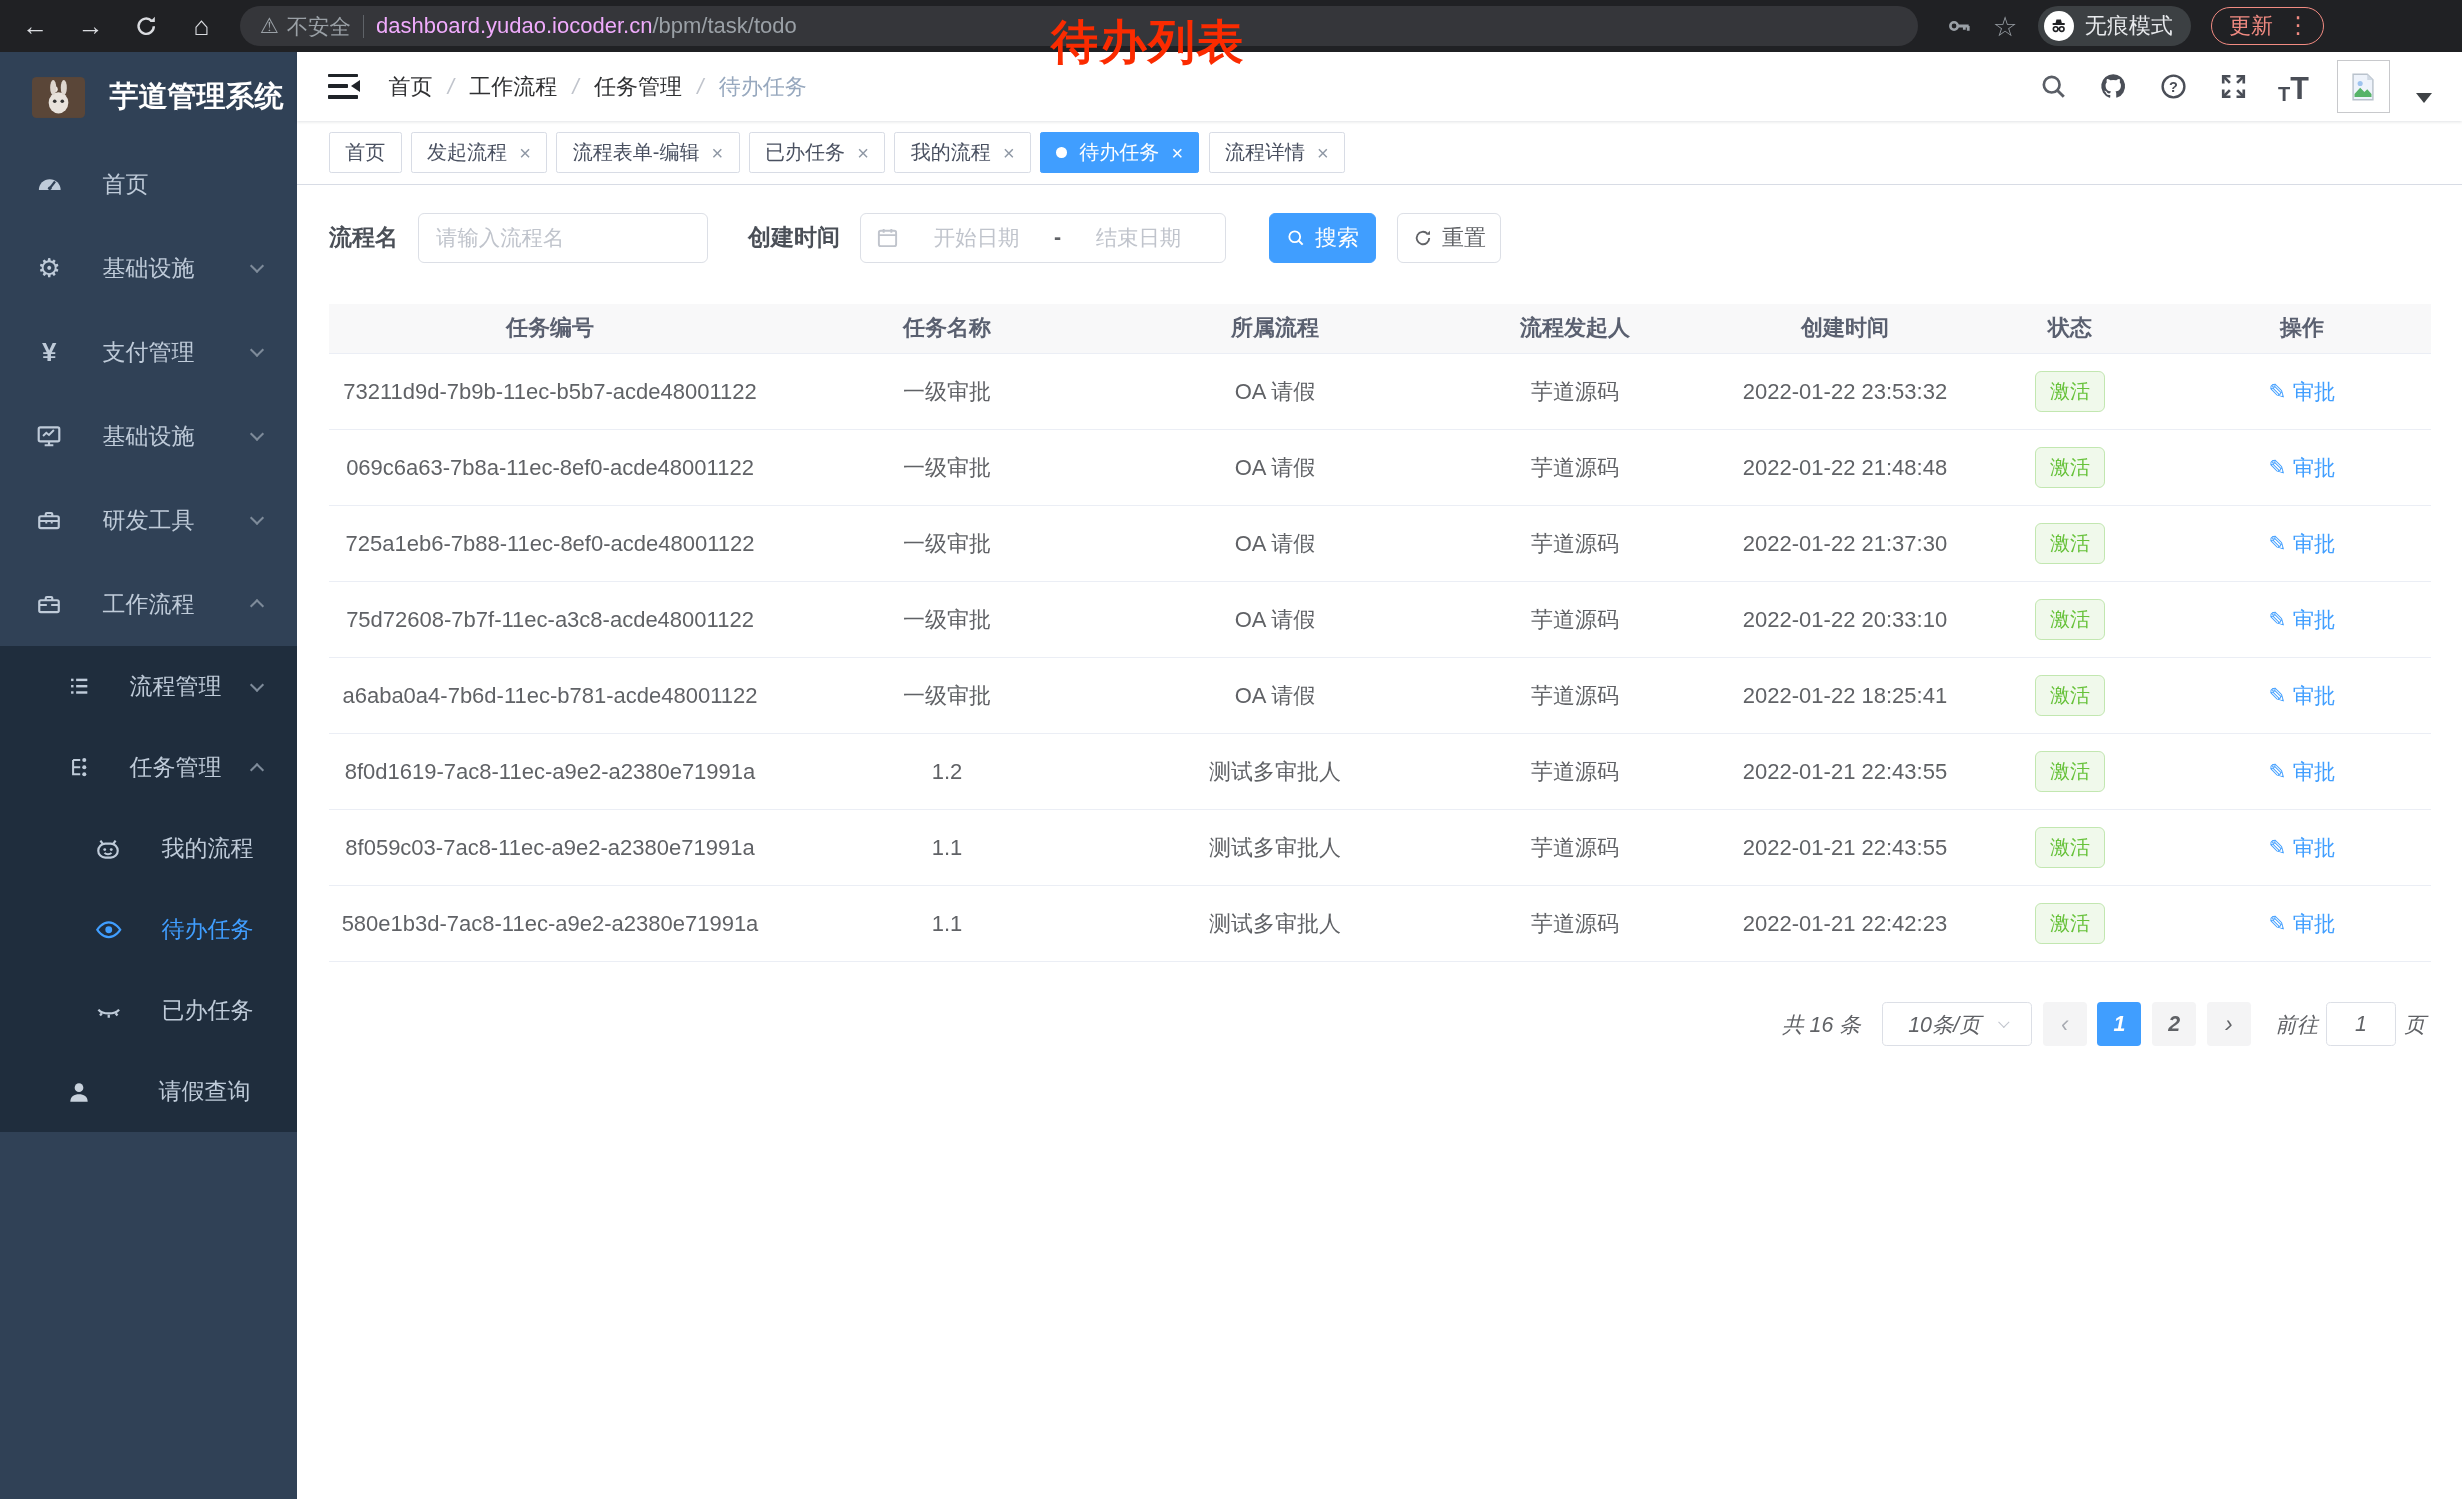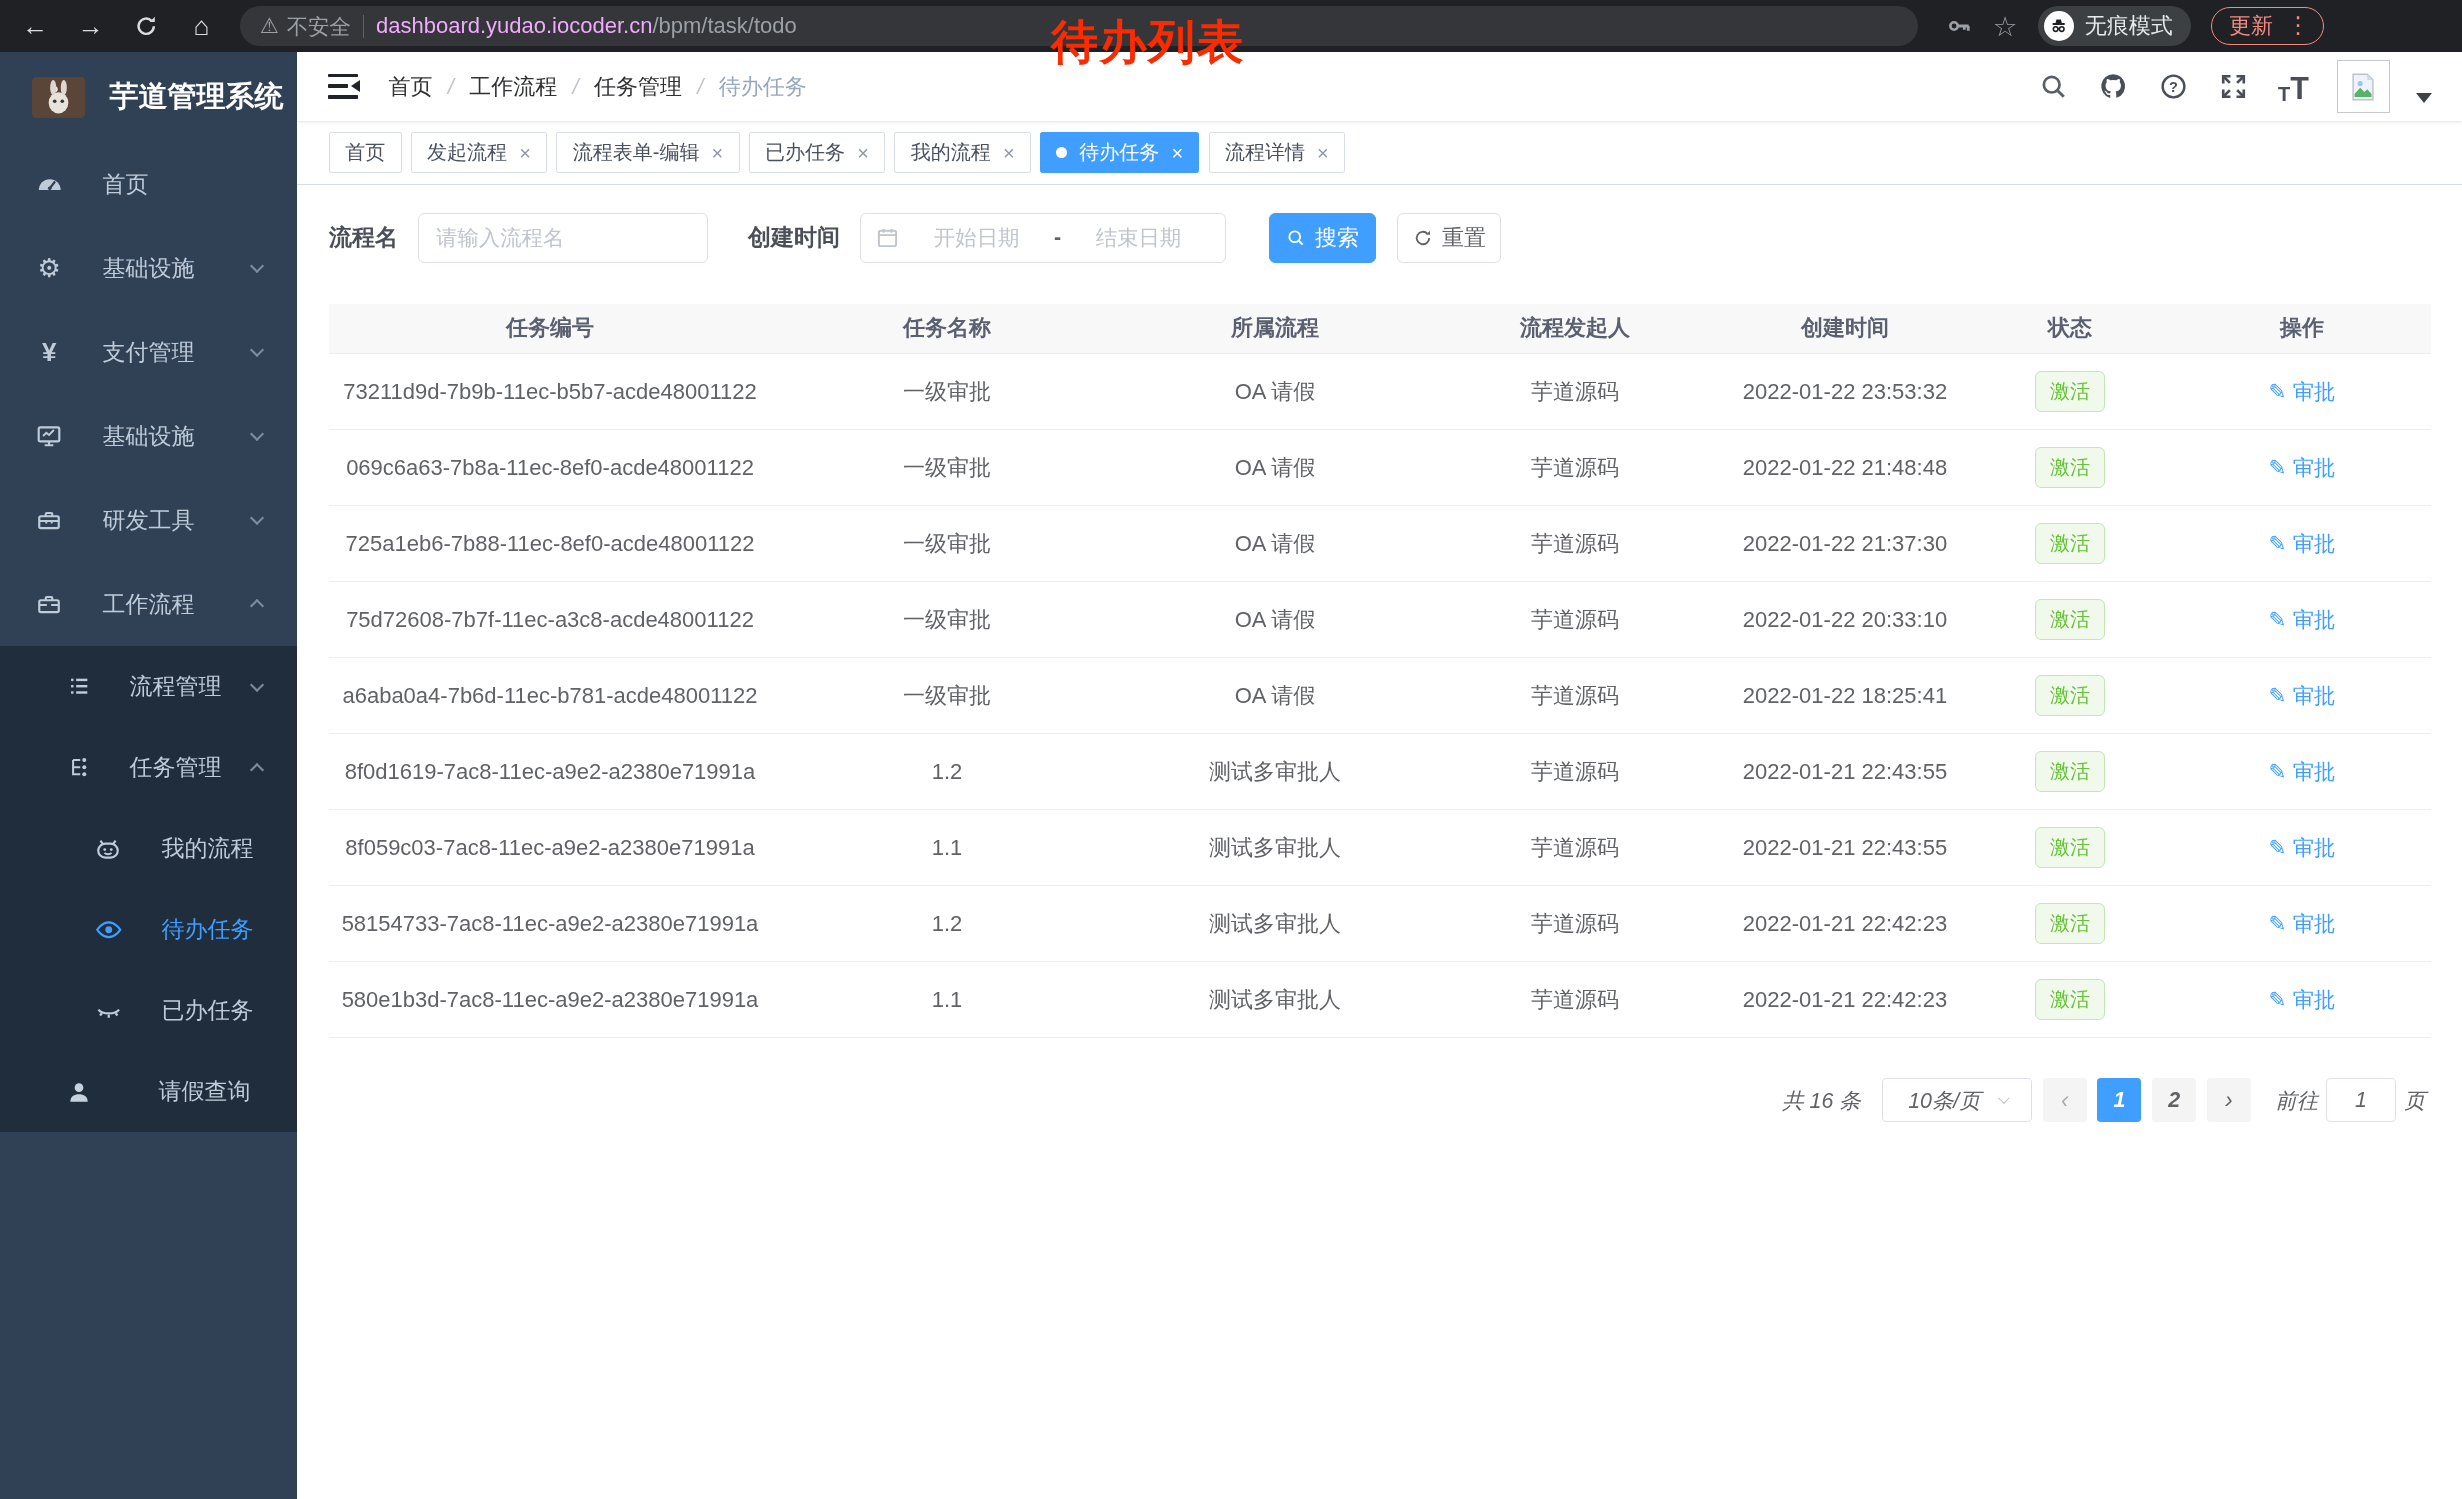--- a/index.html
+++ b/index.html
@@ -521,32 +521,20 @@
           <span class="td c2">测试多审批人</span>
           <span class="td c3">芋道源码</span>
           <span class="td c4">2022-01-21 22:43:55</span>
           <span class="td c5"><span class="badge">激活</span></span>
           <span class="td c6"><span class="approve">
                 <span class="pencil">✎</span>
                 <span>审批</span>
               </span></span>
         </div>
 
-        <div class="tr">
-          <span class="td c0">58154733-7ac8-11ec-a9e2-a2380e71991a</span>
-          <span class="td c1">1.2</span>
-          <span class="td c2">测试多审批人</span>
-          <span class="td c3">芋道源码</span>
-          <span class="td c4">2022-01-21 22:42:23</span>
-          <span class="td c5"><span class="badge">激活</span></span>
-          <span class="td c6"><span class="approve">
-                <span class="pencil">✎</span>
-                <span>审批</span>
-              </span></span>
-        </div>
 
         <div class="tr">
           <span class="td c0">580e1b3d-7ac8-11ec-a9e2-a2380e71991a</span>
           <span class="td c1">1.1</span>
           <span class="td c2">测试多审批人</span>
           <span class="td c3">芋道源码</span>
           <span class="td c4">2022-01-21 22:42:23</span>
           <span class="td c5"><span class="badge">激活</span></span>
           <span class="td c6"><span class="approve">
                 <span class="pencil">✎</span>

